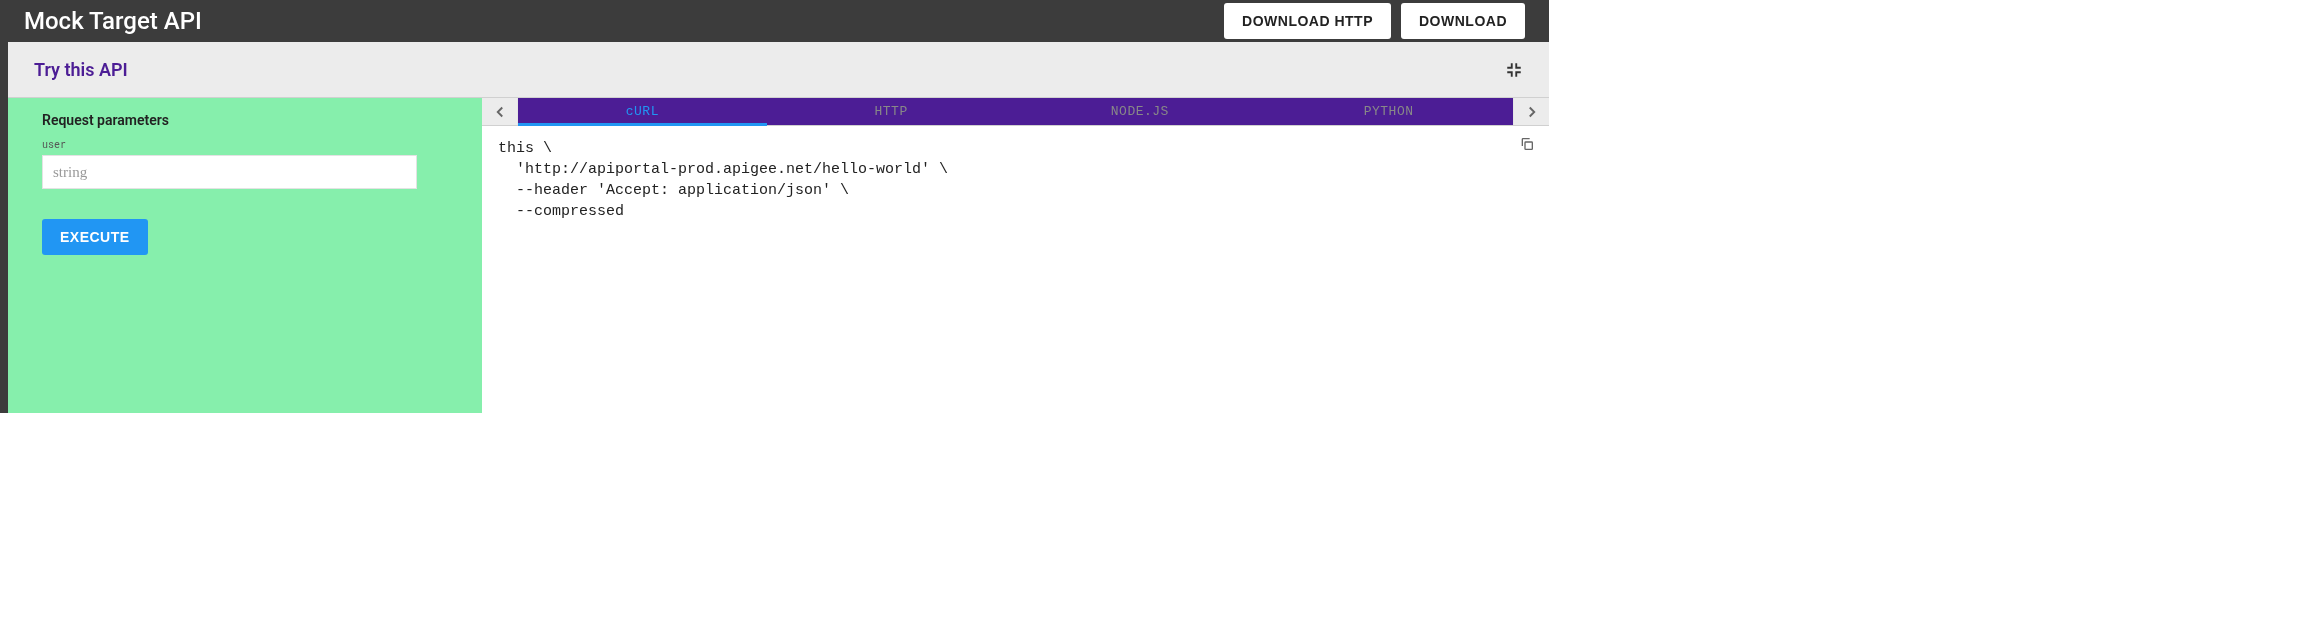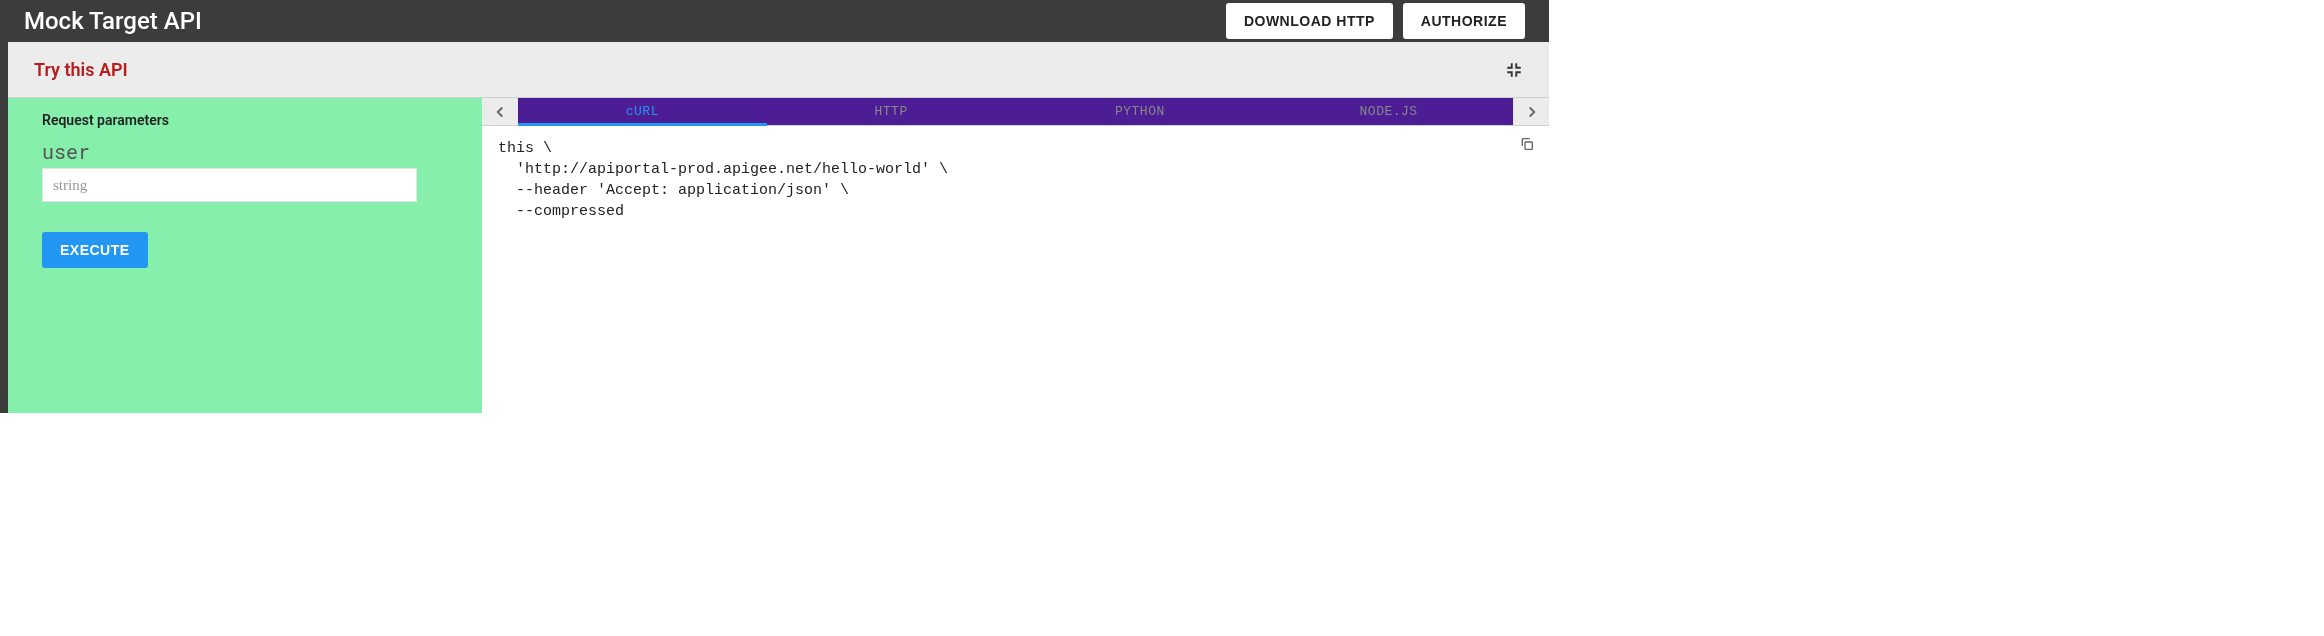--- a/index.html
+++ b/index.html
@@ -43,21 +43,21 @@
   .panel-header {
     height: 56px;
     display: flex;
     align-items: center;
     padding: 0 26px;
     border-bottom: 1px solid #d0d0d0;
   }
   .panel-header .panel-title {
     font-size: 18px;
     font-weight: 600;
-    color: #b91c1c;
+    color: #4c1d95;
     flex: 1;
   }
   .collapse-icon {
     width: 18px;
     height: 18px;
     cursor: pointer;
     color: #333;
   }
   .panel-body {
     flex: 1;
@@ -70,21 +70,21 @@
     background: #86efac;
   }
   .left-col .section-label {
     font-size: 14px;
     font-weight: 600;
     color: #222;
     margin-bottom: 10px;
   }
   .left-col .param-name {
     font-family: "Roboto Mono", Menlo, Consolas, monospace;
-    font-size: 20px;
+    font-size: 10px;
     color: #555;
     margin-bottom: 4px;
   }
   .left-col input[type="text"] {
     width: 375px;
     height: 34px;
     border: 1px solid #e3e3e3;
     background: #fff;
     font-family: Liberation Serif, serif;
     font-size: 15px;
@@ -178,21 +178,21 @@
     color: #666;
   }
   svg { display: block; }
 </style>
 </head>
 <body>
 
 <div class="topbar">
   <div class="title">Mock Target API</div>
   <button class="btn">DOWNLOAD HTTP</button>
-  <button class="btn">AUTHORIZE</button>
+  <button class="btn">DOWNLOAD</button>
 </div>
 
 <div class="outer">
   <div class="panel">
     <div class="panel-header">
       <div class="panel-title">Try this API</div>
       <div class="collapse-icon">
         <svg viewBox="0 0 24 24" width="18" height="18" fill="none" stroke="currentColor" stroke-width="2.5">
           <polyline points="9 3 9 9 3 9"></polyline>
           <polyline points="15 3 15 9 21 9"></polyline>
@@ -215,22 +215,22 @@
       <div class="right-col">
         <div class="tab-row">
           <div class="scroll-btn left">
             <svg viewBox="0 0 24 24" width="18" height="18" fill="none" stroke="currentColor" stroke-width="2.5">
               <polyline points="15 18 9 12 15 6"></polyline>
             </svg>
           </div>
           <div class="tabs">
             <div class="tab active">cURL</div>
             <div class="tab">HTTP</div>
+            <div class="tab">NODE.JS</div>
             <div class="tab">PYTHON</div>
-            <div class="tab">NODE.JS</div>
           </div>
           <div class="scroll-btn right">
             <svg viewBox="0 0 24 24" width="18" height="18" fill="none" stroke="currentColor" stroke-width="2.5">
               <polyline points="9 18 15 12 9 6"></polyline>
             </svg>
           </div>
         </div>
         <div class="code-area"><span>this \
   'http://apiportal-prod.apigee.net/hello-world' \
   --header 'Accept: application/json' \

